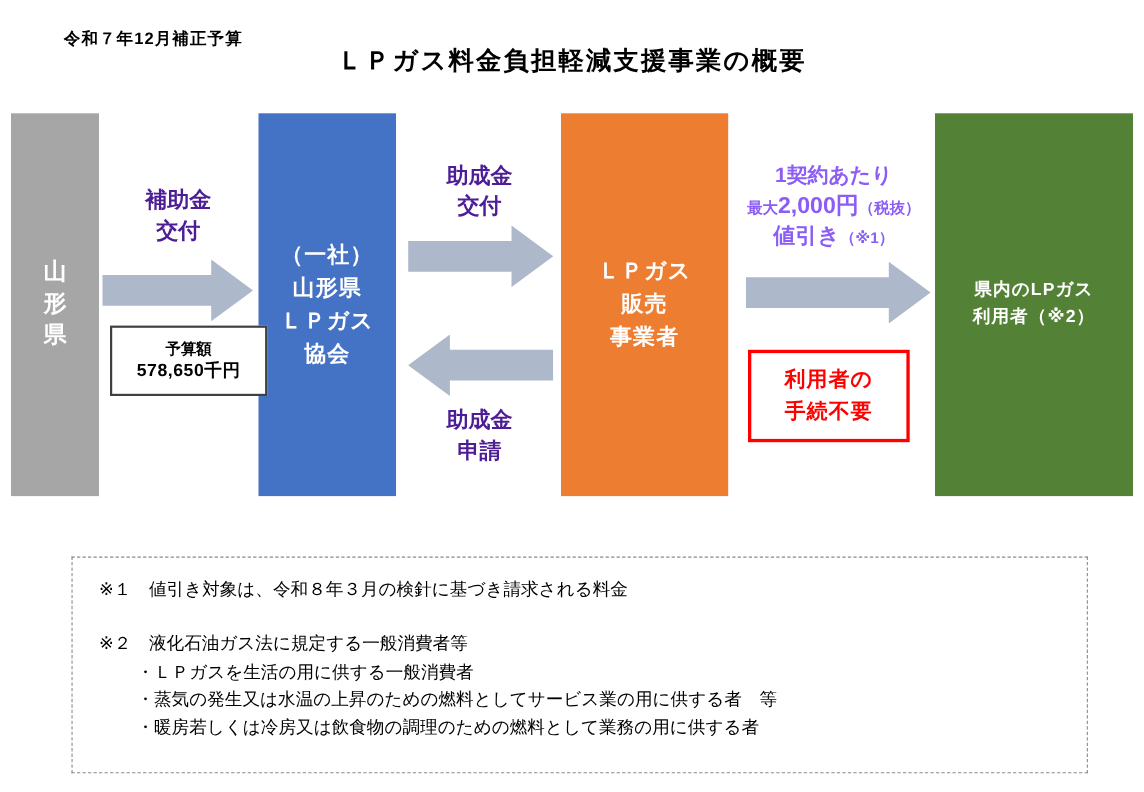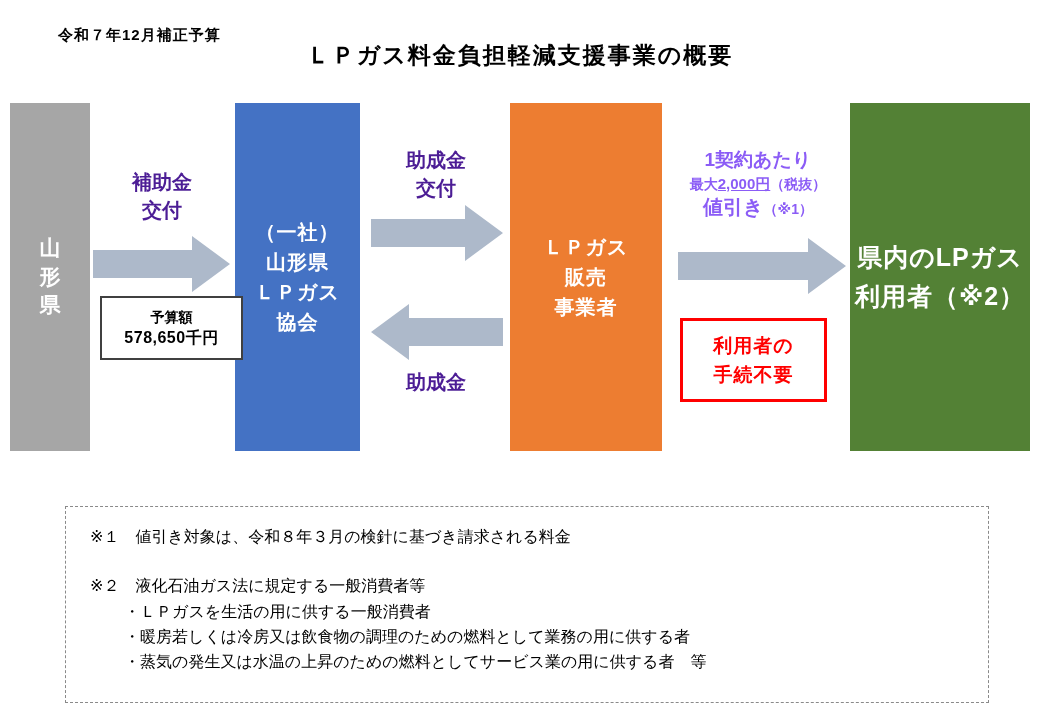--- a/index.html
+++ b/index.html
@@ -10,33 +10,33 @@
   .fiscal-label { position: absolute; left: 58px; top: 26px; font-size: 15px; font-weight: bold; letter-spacing: 1px; }
   .page-title { position: absolute; left: 0; top: 40px; width: 100%; text-align: center; font-size: 23px; font-weight: bold; letter-spacing: 2px; }
 
   .box { position: absolute; top: 103px; height: 348px; display: flex; flex-direction: column; justify-content: center; align-items: center; color: #fff; font-weight: bold; text-align: center; }
   .box .line { display: block; font-size: 20px; line-height: 1.5; letter-spacing: 1px; }
   .box-gray   { left: 10px;  width: 80px;  background: #A6A6A6; }
   .box-gray .vchar { display: block; font-size: 21px; line-height: 1.35; }
   .box-blue   { left: 235px; width: 125px; background: #4472C4; }
   .box-orange { left: 510px; width: 152px; background: #ED7D31; }
   .box-green  { left: 850px; width: 180px; background: #538135; }
-  .box-green .line { font-size: 25px; line-height: 1.55; }
+  .box-green .line { font-size: 16px; line-height: 1.55; }
 
   .arrow { position: absolute; }
 
   .arrow-label { position: absolute; text-align: center; font-weight: bold; font-size: 20px; line-height: 1.4; color: #4c1d95; }
   .label-subsidy     { left: 102px; top: 168px; width: 120px; }
   .label-grant       { left: 375px; top: 146px; width: 122px; }
   .label-application { left: 375px; top: 368px; width: 122px; }
 
   .discount-label { position: absolute; left: 658px; top: 148px; width: 200px; text-align: center; font-weight: bold; color: #8b5cf6; }
   .discount-label .dl-line1 { font-size: 19px; line-height: 1.3; }
   .discount-label .dl-line2 { font-size: 14px; line-height: 1.4; white-space: nowrap; }
-  .discount-label .dl-line2 .big { font-size: 15px; text-decoration: underline; }
+  .discount-label .dl-line2 .big { font-size: 21px; }
   .discount-label .dl-line3 { font-size: 14px; line-height: 1.3; white-space: nowrap; }
   .discount-label .dl-line3 .big { font-size: 20px; }
 
   .budget-box { position: absolute; left: 100px; top: 296px; width: 143px; height: 64px; background: #fff; border: 2px solid #404040; display: flex; flex-direction: column; justify-content: center; align-items: center; }
   .budget-box .bline1 { font-size: 14px; font-weight: bold; line-height: 1.35; }
   .budget-box .bline2 { font-size: 16px; font-weight: bold; line-height: 1.35; letter-spacing: 0.5px; }
 
   .no-procedure { position: absolute; left: 680px; top: 318px; width: 147px; height: 84px; background: #fff; border: 3px solid #FF0000; display: flex; flex-direction: column; justify-content: center; align-items: center; }
   .no-procedure .line { color: #FF0000; font-size: 19px; font-weight: bold; line-height: 1.55; letter-spacing: 1px; }
 
@@ -97,20 +97,21 @@
   <div class="arrow-label label-grant">
     <div>助成金</div>
     <div>交付</div>
   </div>
 
   <svg class="arrow" style="left:371px; top:304px;" width="132" height="56" viewBox="0 0 132 56" aria-hidden="true">
     <polygon points="132,14 38,14 38,0 0,28 38,56 38,42 132,42" fill="#ADB9CA"></polygon>
   </svg>
   <div class="arrow-label label-application">
     <div>助成金</div>
+    <div>申請</div>
   </div>
 
   <svg class="arrow" style="left:678px; top:238px;" width="168" height="56" viewBox="0 0 168 56" aria-hidden="true">
     <polygon points="0,14 130,14 130,0 168,28 130,56 130,42 0,42" fill="#ADB9CA"></polygon>
   </svg>
   <div class="discount-label">
     <div class="dl-line1">1契約あたり</div>
     <div class="dl-line2">
       <span>最大</span><span class="big">2,000円</span><span>（税抜）</span>
     </div>
@@ -122,18 +123,18 @@
   <div class="no-procedure">
     <span class="line">利用者の</span>
     <span class="line">手続不要</span>
   </div>
 
   <div class="notes-box">
     <div class="note note-1">※１　値引き対象は、令和８年３月の検針に基づき請求される料金</div>
     <div class="note note-2-title">※２　液化石油ガス法に規定する一般消費者等</div>
     <div class="note-2-items">
       <div class="note-item">・ＬＰガスを生活の用に供する一般消費者</div>
+      <div class="note-item">・蒸気の発生又は水温の上昇のための燃料としてサービス業の用に供する者　等</div>
       <div class="note-item">・暖房若しくは冷房又は飲食物の調理のための燃料として業務の用に供する者</div>
-      <div class="note-item">・蒸気の発生又は水温の上昇のための燃料としてサービス業の用に供する者　等</div>
     </div>
   </div>
 
 </div>
 
 </body></html>

